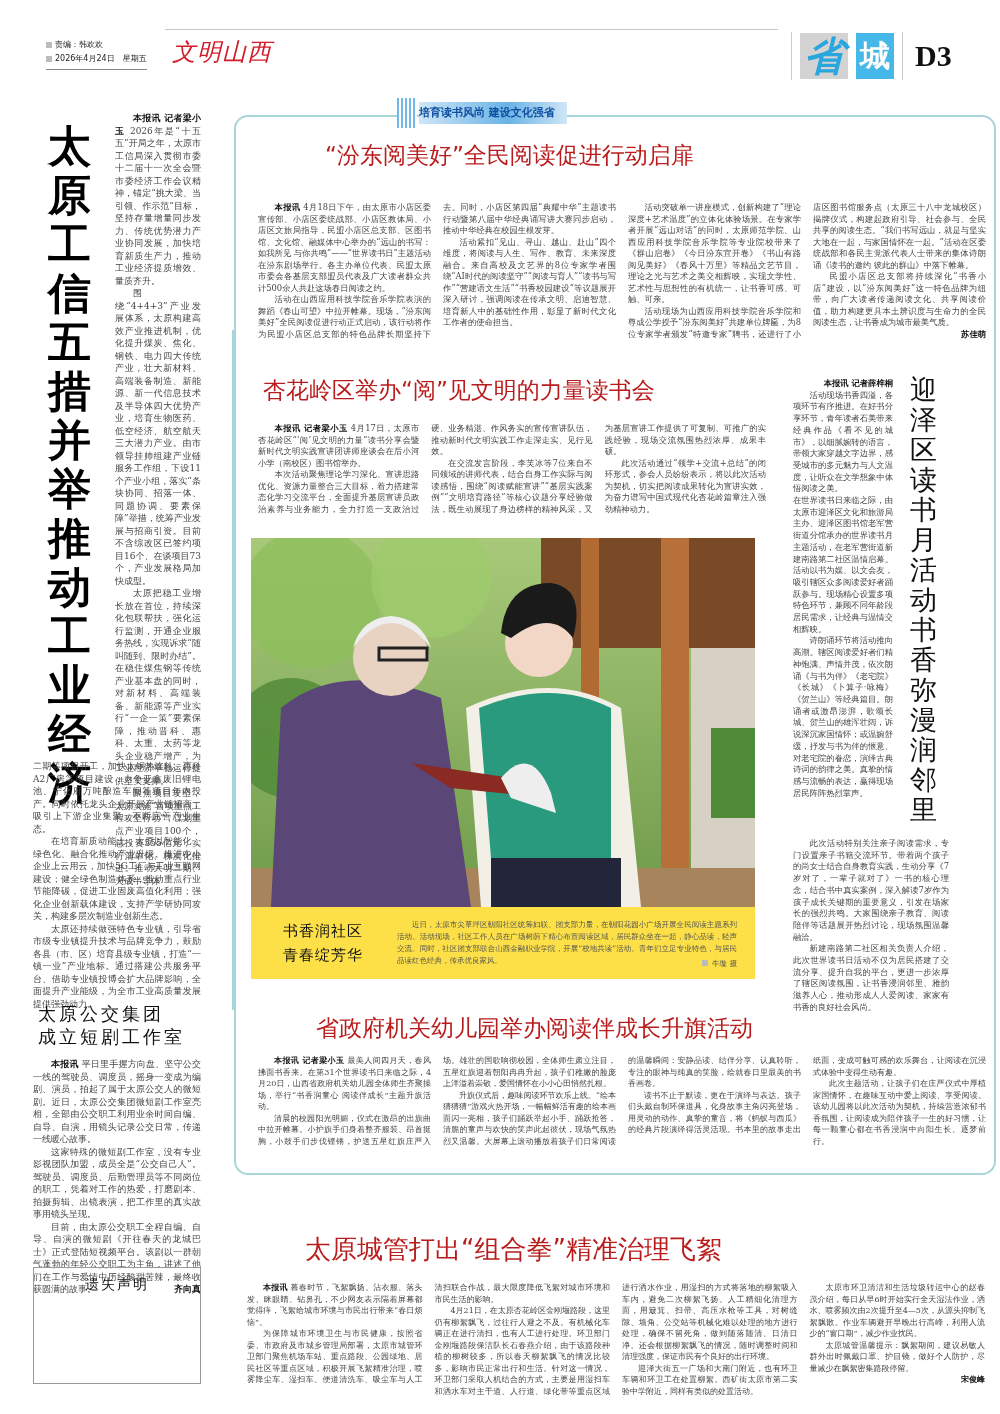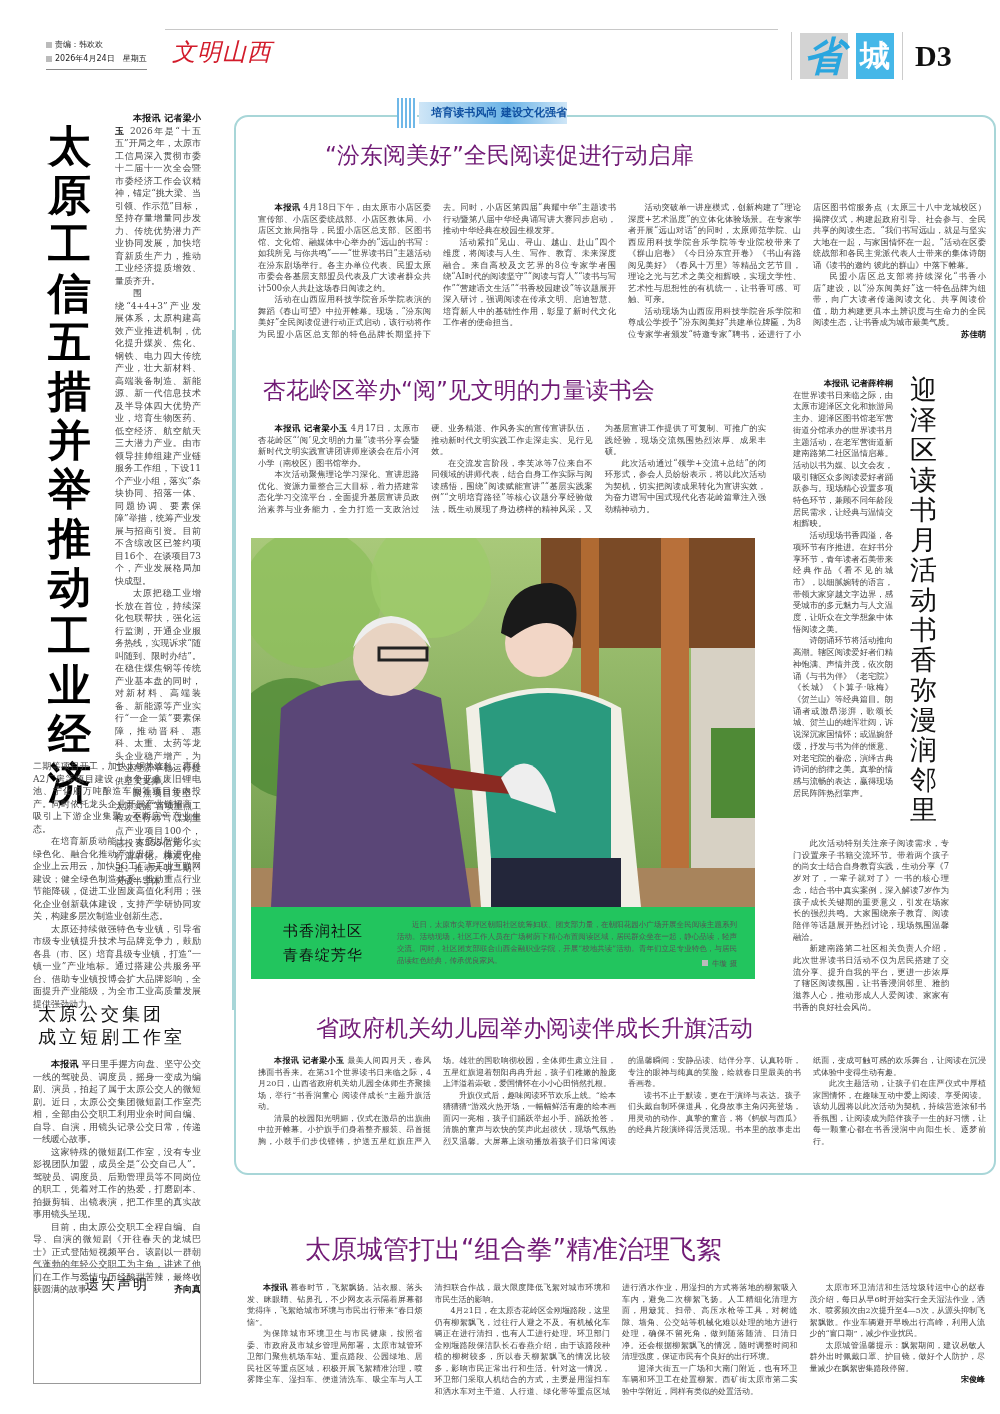--- a/index.html
+++ b/index.html
@@ -31,33 +31,33 @@
 
   .bus-title { position: absolute; left: 38px; top: 890px; width: 170px; font-family: "DejaVu Sans", sans-serif; font-size: 18px; line-height: 23px; letter-spacing: 3px; color: #111; }
   .bus-body { position: absolute; left: 33px; top: 946px; width: 168px; }
   .notice { position: absolute; left: 33px; top: 1155px; width: 168px; height: 117px; border: 1px solid #999; padding: 8px 10px; }
   .notice-title { font-family: "DejaVu Sans", sans-serif; font-size: 14px; text-align: center; letter-spacing: 2px; color: #111; margin-bottom: 8px; }
 
   
   .frame { position: absolute; left: 234px; top: 115px; width: 762px; height: 1060px; border: 2px solid #a8d6d8; border-radius: 14px 14px 14px 14px; }
   .banner { position: absolute; left: 397px; top: 98px; width: 170px; height: 30px; }
   .banner .bars { position: absolute; left: 0; top: 0; width: 20px; height: 30px; background: repeating-linear-gradient(90deg, #6fb8e8 0 2px, #fff 2px 4px); }
-  .banner .lbl { position: absolute; left: 22px; top: 4px; width: 148px; height: 22px; background: linear-gradient(90deg, #cfe6f7, #6ab3e6 60%, #cfe6f7); color: #0e4fa0; font-family: "DejaVu Sans", sans-serif; font-weight: bold; font-size: 11px; line-height: 22px; text-align: right; }
-
-  .h1 { position: absolute; font-family: "DejaVu Sans", sans-serif; color: #701a75; white-space: nowrap; }
+  .banner .lbl { position: absolute; left: 22px; top: 4px; width: 148px; height: 22px; background: linear-gradient(90deg, #cfe6f7, #6ab3e6 60%, #cfe6f7); color: #0e4fa0; font-family: "DejaVu Sans", sans-serif; font-weight: bold; font-size: 11px; line-height: 22px; text-align: left; }
+
+  .h1 { position: absolute; font-family: "DejaVu Sans", sans-serif; color: #b91c1c; white-space: nowrap; }
   .art1-title { left: 325px; top: 140px; font-size: 23px; }
   .art1-cols { position: absolute; left: 258px; top: 202px; width: 728px; column-count: 4; column-gap: 12px; height: 150px; }
   .art1-cols .body-text { font-size: 8.3px; line-height: 11.5px; }
 
   .art2-title { left: 263px; top: 375px; font-size: 23px; }
   .art2-cols { position: absolute; left: 258px; top: 423px; width: 508px; column-count: 3; column-gap: 12px; height: 100px; }
   .art2-cols .body-text { font-size: 8.3px; line-height: 11.5px; }
 
   .photo { position: absolute; left: 251px; top: 538px; width: 504px; height: 369px; overflow: hidden; background: #7fae5b; }
-  .caption { position: absolute; left: 251px; top: 907px; width: 504px; height: 72px; background: #22c55e; }
+  .caption { position: absolute; left: 251px; top: 907px; width: 504px; height: 72px; background: #fde047; }
   .cap-title { position: absolute; left: 32px; top: 12px; font-family: "DejaVu Sans", sans-serif; font-size: 15px; line-height: 24px; color: #111; letter-spacing: 1px; }
   .cap-text { position: absolute; left: 146px; top: 12px; width: 340px; font-size: 7.5px; line-height: 12px; color: #555; text-align: justify; text-indent: 2em; }
   .cap-credit { position: absolute; right: 18px; bottom: 10px; font-size: 7.5px; color: #555; }
   .cap-credit .sq { display: inline-block; width: 6px; height: 6px; background: #bbb; margin-right: 4px; }
 
   .art3-vtitle { position: absolute; left: 910px; top: 375px; width: 34px; font-family: "DejaVu Sans", sans-serif; font-size: 27px; line-height: 30px; color: #111; }
   .art3-narrow { position: absolute; left: 793px; top: 378px; width: 100px; }
   .art3-narrow .body-text, .art3-wide .body-text { font-size: 8.3px; line-height: 11.7px; }
   .art3-wide { position: absolute; left: 793px; top: 838px; width: 156px; }
 
@@ -189,22 +189,22 @@
     <div>青春绽芳华</div>
   </div>
   <div class="cap-text">近日，太原市尖草坪区朝阳社区统筹妇联、团支部力量，在朝阳花园小广场开展全民阅读主题系列活动。活动现场，社区工作人员在广场树荫下精心布置阅读区域，居民群众坐在一起，静心品读，轻声交流。同时，社区团支部联合山西金融职业学院，开展“校地共读”活动。青年们立足专业特色，与居民品读红色经典，传承优良家风。</div>
   <div class="cap-credit"><span class="sq"></span><span>牛璇 摄</span></div>
 </div>
 
 <div class="art3-vtitle">迎泽区读书月活动书香弥漫润邻里</div>
 <div class="art3-narrow">
   <div class="body-text">
     <p style="text-align:right"><b>本报讯 记者薛梓桐</b></p>
+    <p>活动现场书香四溢，各项环节有序推进。在好书分享环节，青年读者石美带来经典作品《看不见的城市》，以细腻婉转的语言，带领大家穿越文字边界，感受城市的多元魅力与人文温度，让听众在文学想象中体悟阅读之美。</p>
     <p style="text-indent:0">在世界读书日来临之际，由太原市迎泽区文化和旅游局主办、迎泽区图书馆老军营街道分馆承办的世界读书月主题活动，在老军营街道新建南路第二社区温情启幕。活动以书为媒、以文会友，吸引辖区众多阅读爱好者踊跃参与。现场精心设置多项特色环节，兼顾不同年龄段居民需求，让经典与温情交相辉映。</p>
-    <p>活动现场书香四溢，各项环节有序推进。在好书分享环节，青年读者石美带来经典作品《看不见的城市》，以细腻婉转的语言，带领大家穿越文字边界，感受城市的多元魅力与人文温度，让听众在文学想象中体悟阅读之美。</p>
     <p>诗朗诵环节将活动推向高潮。辖区阅读爱好者们精神饱满、声情并茂，依次朗诵《与书为伴》《老宅院》《长城》《卜算子·咏梅》《贺兰山》等经典篇目。朗诵者或激昂澎湃，歌颂长城、贺兰山的雄浑壮阔，诉说深沉家国情怀；或温婉舒缓，抒发与书为伴的惬意、对老宅院的眷恋，演绎古典诗词的韵律之美。真挚的情感与流畅的表达，赢得现场居民阵阵热烈掌声。</p>
   </div>
 </div>
 <div class="art3-wide">
   <div class="body-text">
     <p>此次活动特别关注亲子阅读需求，专门设置亲子书籍交流环节。带着两个孩子的尚女士结合自身教育实践，生动分享《7岁对了，一辈子就对了》一书的核心理念，结合书中真实案例，深入解读7岁作为孩子成长关键期的重要意义，引发在场家长的强烈共鸣。大家围绕亲子教育、阅读陪伴等话题展开热烈讨论，现场氛围温馨融洽。</p>
     <p>新建南路第二社区相关负责人介绍，此次世界读书日活动不仅为居民搭建了交流分享、提升自我的平台，更进一步浓厚了辖区阅读氛围，让书香浸润邻里、雅韵滋养人心，推动形成人人爱阅读、家家有书香的良好社会风尚。</p>
   </div>
 </div>
 

